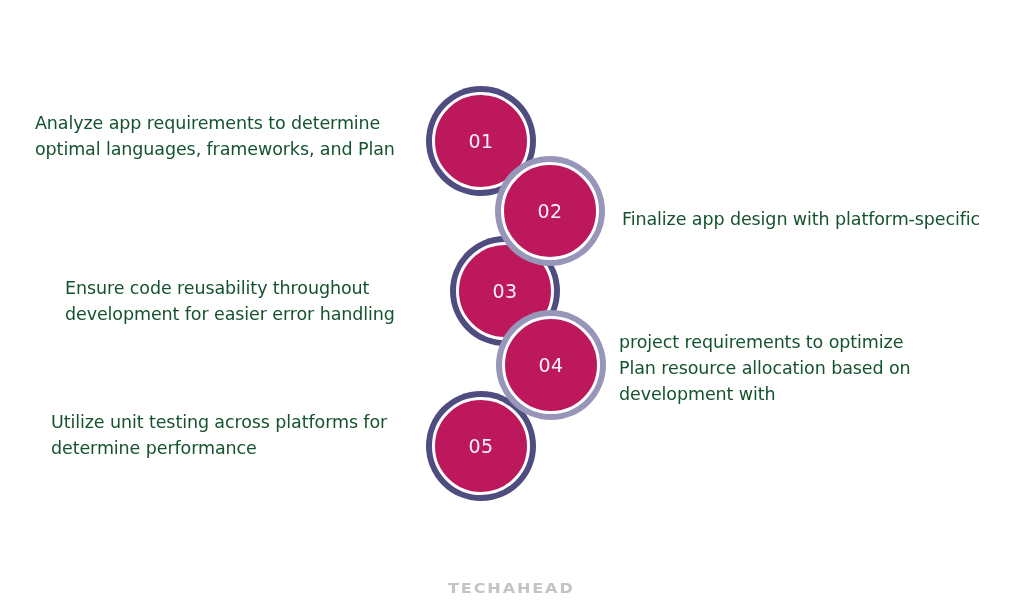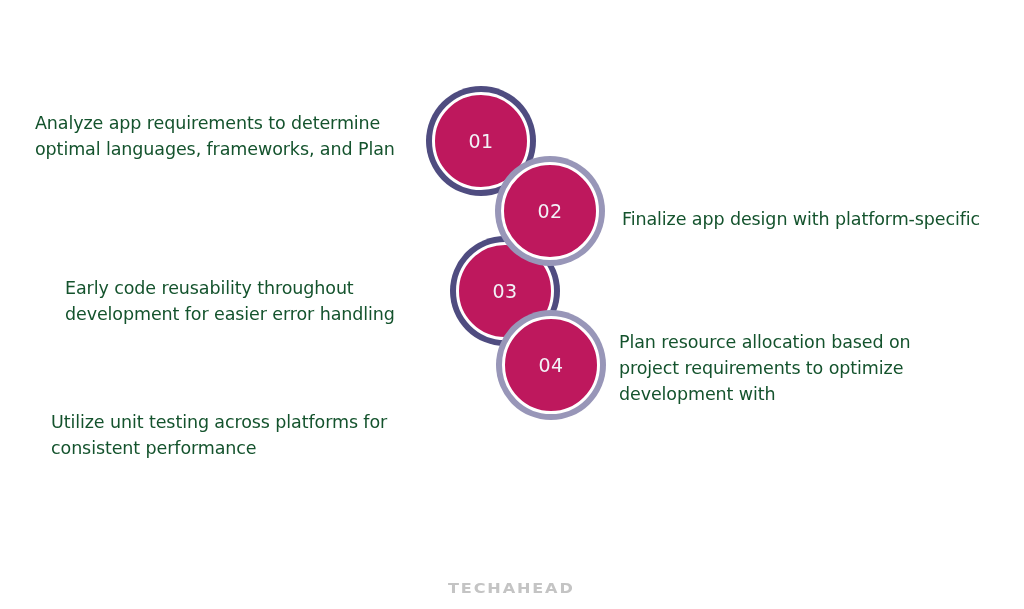--- a/index.html
+++ b/index.html
@@ -78,47 +78,52 @@
   <div class="step-text" style="left:35px; top:110px;">
     <span class="line">Analyze app requirements to determine</span>
     <span class="line">optimal languages, frameworks, and Plan</span>
   </div>
 
   <div class="step-text" style="left:622px; top:187px;margin-top:19px;">
     <span class="line">Finalize app design with platform-specific</span>
   </div>
 
   <div class="step-text" style="left:65px; top:275px;">
-    <span class="line">Early code reusability throughout</span>
+    <span class="line">Ensure code reusability throughout</span>
     <span class="line">development for easier error handling</span>
   </div>
 
   <div class="step-text" style="left:619px; top:329px;">
+    <span class="line">project requirements to optimize</span>
     <span class="line">Plan resource allocation based on</span>
-    <span class="line">project requirements to optimize</span>
     <span class="line">development with</span>
   </div>
 
   <div class="step-text" style="left:51px; top:409px;">
     <span class="line">Utilize unit testing across platforms for</span>
-    <span class="line">consistent performance</span>
+    <span class="line">determine performance</span>
   </div>
 
   <div class="circle dark" style="left:426px; top:86px;">
     <div class="inner">
       <span class="num">01</span>
     </div>
   </div>
 
   <div class="circle dark" style="left:450px; top:236px;">
     <div class="inner">
       <span class="num">03</span>
     </div>
   </div>
 
+  <div class="circle dark" style="left:426px; top:391px;">
+    <div class="inner">
+      <span class="num">05</span>
+    </div>
+  </div>
 
   <div class="circle light" style="left:495px; top:156px;">
     <div class="inner">
       <span class="num">02</span>
     </div>
   </div>
 
   <div class="circle light" style="left:496px; top:310px;">
     <div class="inner">
       <span class="num">04</span>

